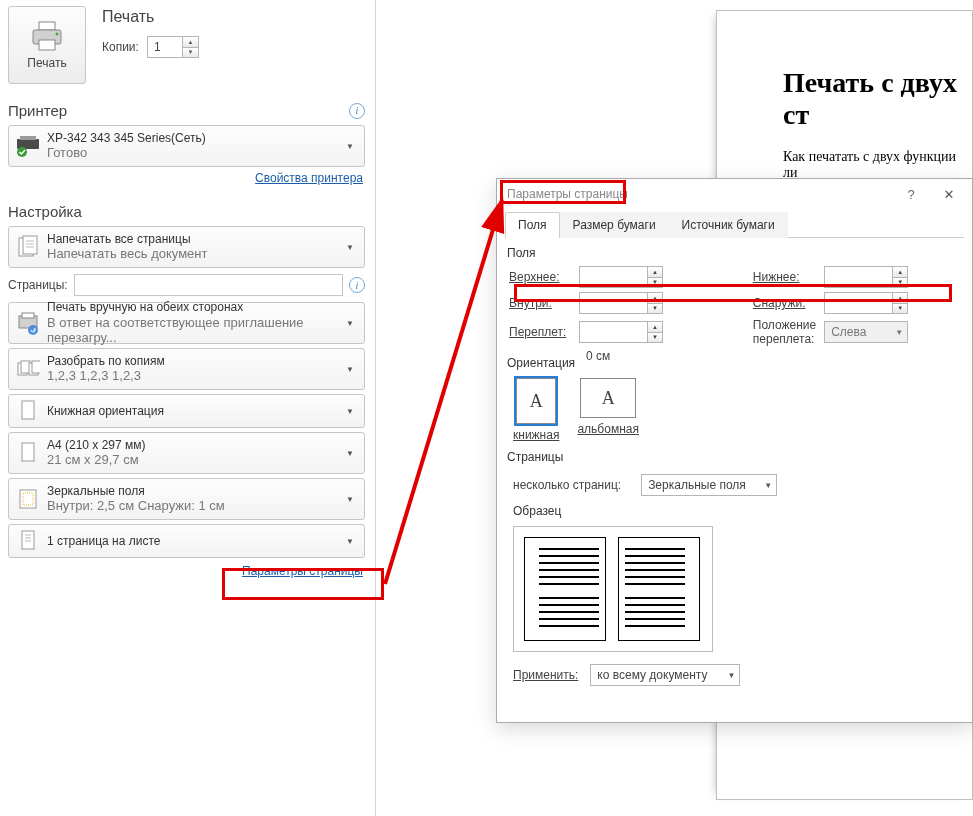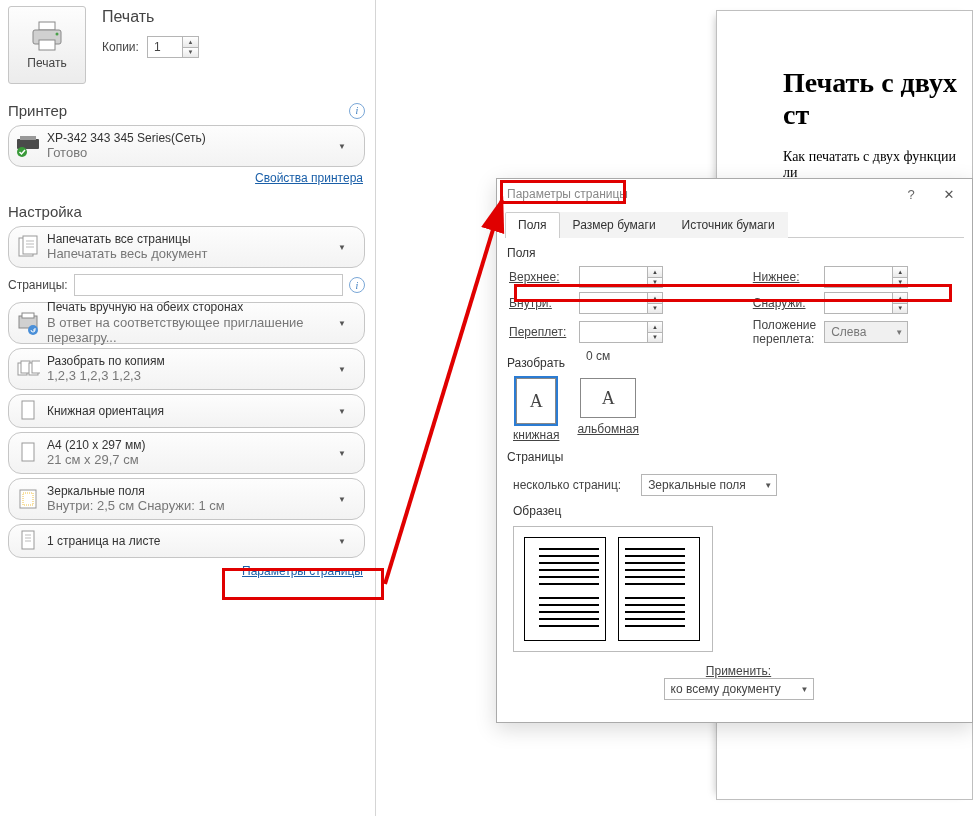--- a/index.html
+++ b/index.html
@@ -15,21 +15,21 @@
   .head-right .title { font-size: 16px; color: #444; margin: 2px 0 10px 0; font-weight: 400; }
   .copies { display: flex; align-items: center; gap: 8px; }
   .spin { width: 52px; height: 22px; border: 1px solid #b5b5b5; display: flex; align-items: center; padding-left: 6px; position: relative; background:#fff; }
   .spin .arrows { position: absolute; right: 0; top: 0; bottom: 0; width: 16px; border-left: 1px solid #b5b5b5; display:flex; flex-direction:column; }
   .spin .arrows div { flex:1; display:flex; align-items:center; justify-content:center; font-size:6px; color:#555; background:linear-gradient(#fff,#e9e9e9); }
   .spin .arrows div:first-child{border-bottom:1px solid #b5b5b5;}
 
   .section-h { font-size: 15px; color:#444; margin: 18px 0 6px 0; display:flex; align-items:center; justify-content:space-between;}
   .section-h .info { width:16px; height:16px; border:1px solid #7aa7d7; border-radius:50%; display:flex; align-items:center; justify-content:center; font-size:10px; color:#3a7bbf; font-style:italic; font-family:Georgia,serif; cursor:pointer;}
 
-  .dd { width:100%; height:42px; border:1px solid #c6c6c6; border-radius:13px; background:linear-gradient(#fdfdfd,#f3f3f3); display:flex; align-items:center; padding:4px 12px 4px 6px; position:relative; cursor:pointer; margin-bottom:4px;}
+  .dd { width:100%; height:42px; border:1px solid #c6c6c6; border-radius:3px; background:linear-gradient(#fdfdfd,#f3f3f3); display:flex; align-items:center; padding:4px 4px 4px 6px; position:relative; cursor:pointer; margin-bottom:4px;}
   .dd.small{height:34px;}
   .dd .icon{ width:26px; height:26px; margin-right:6px; display:flex; align-items:center; justify-content:center; flex-shrink:0;}
   .dd .txt{ flex:1; line-height:1.2; }
   .dd .txt .l1{ font-size:12px; color:#333;}
   .dd .txt .l2{ font-size:13px; color:#777;}
   .dd .chev{ font-size:8px; color:#555; padding:0 6px;}
 
   .link-right{ text-align:right; margin:2px 2px 0 0;}
   .link-right a{ color:#1a5fa8; text-decoration:underline; font-size:12px; cursor:pointer;}
 
@@ -70,21 +70,21 @@
   .orient.land .box{ width:56px; height:40px;}
   .orient .cap{text-decoration:underline; font-size:12px;}
   .pages-sec{display:flex; align-items:center; gap:20px; margin:10px 0 0 8px;}
   .combo{ height:22px; border:1px solid #b5b5b5; background:#fff; display:flex; align-items:center; padding-left:6px; position:relative;}
   .combo .chev{ position:absolute; right:4px; font-size:8px; color:#555;}
   .sample{ margin:8px 0 0 8px;}
   .sample-pages{ display:flex; gap:12px; border:1px solid #bbb; padding:10px; width:200px; background:#fff;}
   .sample-pg{ width:82px; height:104px; border:1px solid #000; background:#fff; padding:10px 6px 6px 14px;}
   .sample-pg.right{padding:10px 14px 6px 6px;}
   .sample-pg .ln{ height:2px; background:#000; margin-bottom:5px;}
-  .apply-row{ display:flex; align-items:center; gap:0; margin:12px 0 0 8px;flex-direction:column;}
+  .apply-row{ display:flex; align-items:center; gap:12px; margin:12px 0 0 8px;}
   .dlg-foot{ position:absolute; bottom:10px; left:10px; right:10px; display:flex; justify-content:space-between; align-items:center;}
   .btn{ height:24px; padding:0 18px; border:1px solid #adadad; background:linear-gradient(#f5f5f5,#e9e9e9); font-size:12px; cursor:pointer; display:flex; align-items:center;}
   .btn.primary{ border-color:#2b7cd3;}
   .dlg-foot .right{display:flex; gap:10px;}
   .def-link{ text-decoration:underline; cursor:pointer;}
 
   
   .red-box{ position:absolute; border:3px solid #e00000; pointer-events:none;}
   .red-arrow{ position:absolute; pointer-events:none;}
 </style>
@@ -343,21 +343,21 @@
         <td>
               <div class="sel">
                 <span>Слева</span>
                 <span class="chev">▼</span>
               </div>
             </td>
       </tr>
     </tbody>
       </table>
 
-    <div class="group-lbl">Разобрать</div>
+    <div class="group-lbl">Ориентация</div>
     <div class="orient-row">
       <div class="orient active">
         <div class="box">A</div>
           <div class="cap">книжная</div>
       </div>
       <div class="orient land">
         <div class="box">A</div>
           <div class="cap">альбомная</div>
       </div>
     </div>

